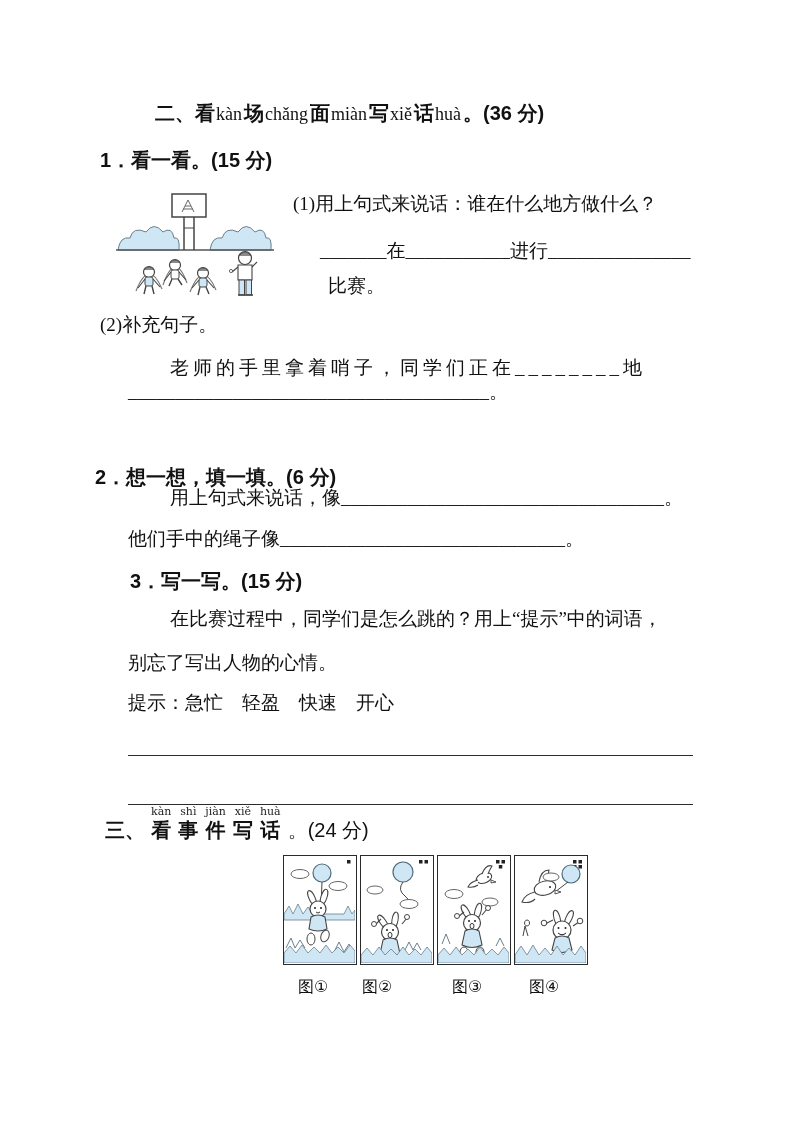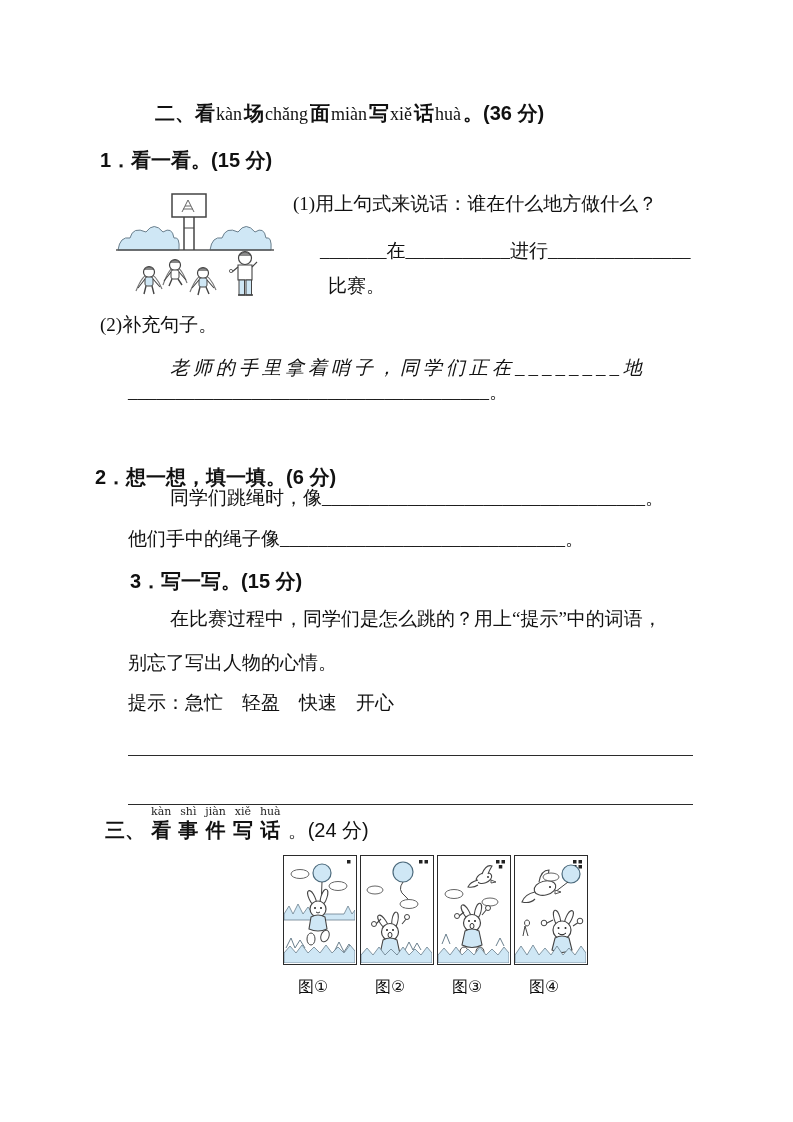--- a/index.html
+++ b/index.html
@@ -12,21 +12,21 @@
     background: #ffffff;
     overflow: hidden;
     font-family: "Liberation Serif", "DejaVu Serif", serif;
     color: #111111;
   }
   .abs { position: absolute; white-space: nowrap; }
   .t   { font-size: 19px; line-height: 22px; }
   .head { font-size: 20px; font-weight: bold; font-family: "Liberation Sans", "DejaVu Sans", sans-serif; }
   .head .p { font-weight: normal; font-family: "Liberation Serif", "DejaVu Serif", serif; font-size: 18px; margin: 0 2px 0 1px; }
   .qtitle { font-size: 20px; font-weight: bold; font-family: "Liberation Sans", "DejaVu Sans", sans-serif; }
-  .spread { letter-spacing: 4px; font-style: italic; }
+  .spread { letter-spacing: 4px; }
   .rule { position: absolute; height: 0; border-top: 1.5px solid #2b2b2b; }
   .ruby-row { display: inline-flex; align-items: flex-end; }
   .rchar { display: inline-flex; flex-direction: column; align-items: center; margin-right: 7px; }
   .rpy { font-size: 11px; line-height: 12px; font-family: "DejaVu Serif", serif; font-weight: normal; color:#222; }
   .rhz { font-size: 20px; line-height: 24px; font-weight: bold; font-family: "Liberation Sans", "DejaVu Sans", sans-serif; }
   .panelbox { position:absolute; width:74px; height:110px; border:1.5px solid #2b2b2b; background:#fff; }
   .panel-label { position:absolute; font-size:16px; font-family:"Liberation Sans","DejaVu Sans",sans-serif; }
   svg { display:block; }
 </style>
 </head>
@@ -88,21 +88,21 @@
 
   <div class="abs t" style="left:293px; top:193px;">(1)用上句式来说话：谁在什么地方做什么？</div>
   <div class="abs t" style="left:320px; top:240px;">_______在___________进行_______________</div>
   <div class="abs t" style="left:283px; top:275px;margin-left:45px;">比赛。</div>
 
   <div class="abs t" style="left:100px; top:314px;">(2)补充句子。</div>
   <div class="abs t spread" style="left:170px; top:357px;">老师的手里拿着哨子，同学们正在________地</div>
   <div class="abs t" style="left:128px; top:381px;">______________________________________。</div>
 
   <div class="abs qtitle" style="left:95px; top:464px;">2．想一想，填一填。(6 分)</div>
-  <div class="abs t" style="left:170px; top:487px;">同学们跳绳时，像__________________________________。</div>
+  <div class="abs t" style="left:170px; top:487px;">用上句式来说话，像__________________________________。</div>
   <div class="abs t" style="left:128px; top:528px;">他们手中的绳子像______________________________。</div>
 
   <div class="abs qtitle" style="left:110px; top:568px;margin-left:20px;">3．写一写。(15 分)</div>
   <div class="abs t" style="left:128px; top:652px;">别忘了写出人物的心情。</div>
   <div class="abs t" style="left:170px; top:608px;">在比赛过程中，同学们是怎么跳的？用上“提示”中的词语，</div>
   <div class="abs t" style="left:128px; top:692px;">提示：急忙　轻盈　快速　开心</div>
 
   <div class="rule" style="left:128px; top:755px; width:565px;"></div>
   <div class="rule" style="left:128px; top:804px; width:565px;"></div>
 
@@ -225,17 +225,17 @@
       <path d="M30,68 L38,64 M64,66 L58,70" stroke="#444" stroke-width="1.1"></path>
       <circle cx="29" cy="67" r="2.8" fill="#fff" stroke="#444" stroke-width="1"></circle>
       <circle cx="65" cy="65" r="2.8" fill="#fff" stroke="#444" stroke-width="1"></circle>
       <path d="M40,82 q7,-4 14,0 l3,12 q-10,5 -20,0 Z" fill="#cfe7f5" stroke="#444" stroke-width="1.1"></path>
       <path d="M8,80 L10,70 L13,80 M12,70 a2.5,3 0 1,1 0.1,0" fill="none" stroke="#444" stroke-width="1"></path>
       <path d="M0,99 L6,90 L12,99 L18,89 L24,99 L30,92 L36,99 L42,90 L48,99 L54,92 L60,99 L66,90 L71,97 L71,107 L0,107 Z" fill="#cfe7f5" stroke="#6a7f8d" stroke-width="0.8"></path>
     </svg>
   </div>
 
   <div class="panel-label" style="left:298px; top:977px;">图①</div>
-  <div class="panel-label" style="left:375px; top:977px;text-align:center;">图②</div>
+  <div class="panel-label" style="left:362px; top:977px;text-align:center;">图②</div>
   <div class="panel-label" style="left:452px; top:977px;">图③</div>
   <div class="panel-label" style="left:529px; top:977px;">图④</div>
 
 </div>
 
 </body></html>

